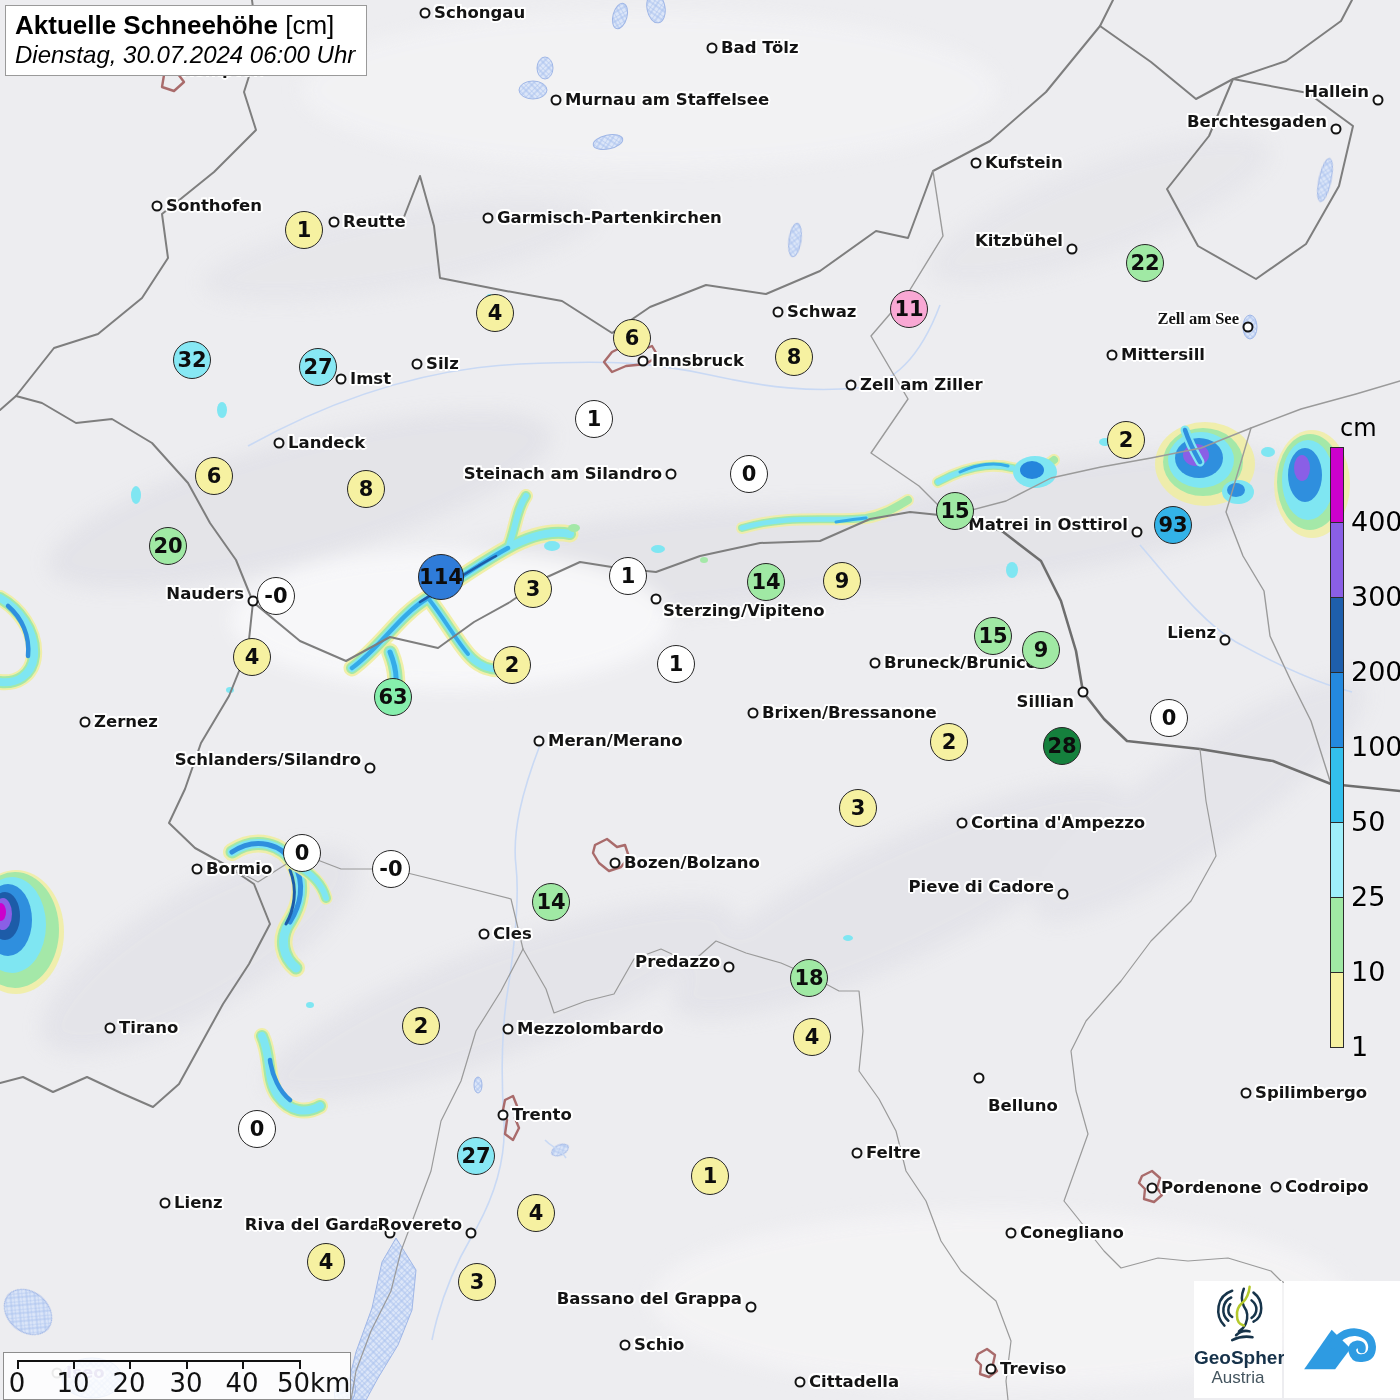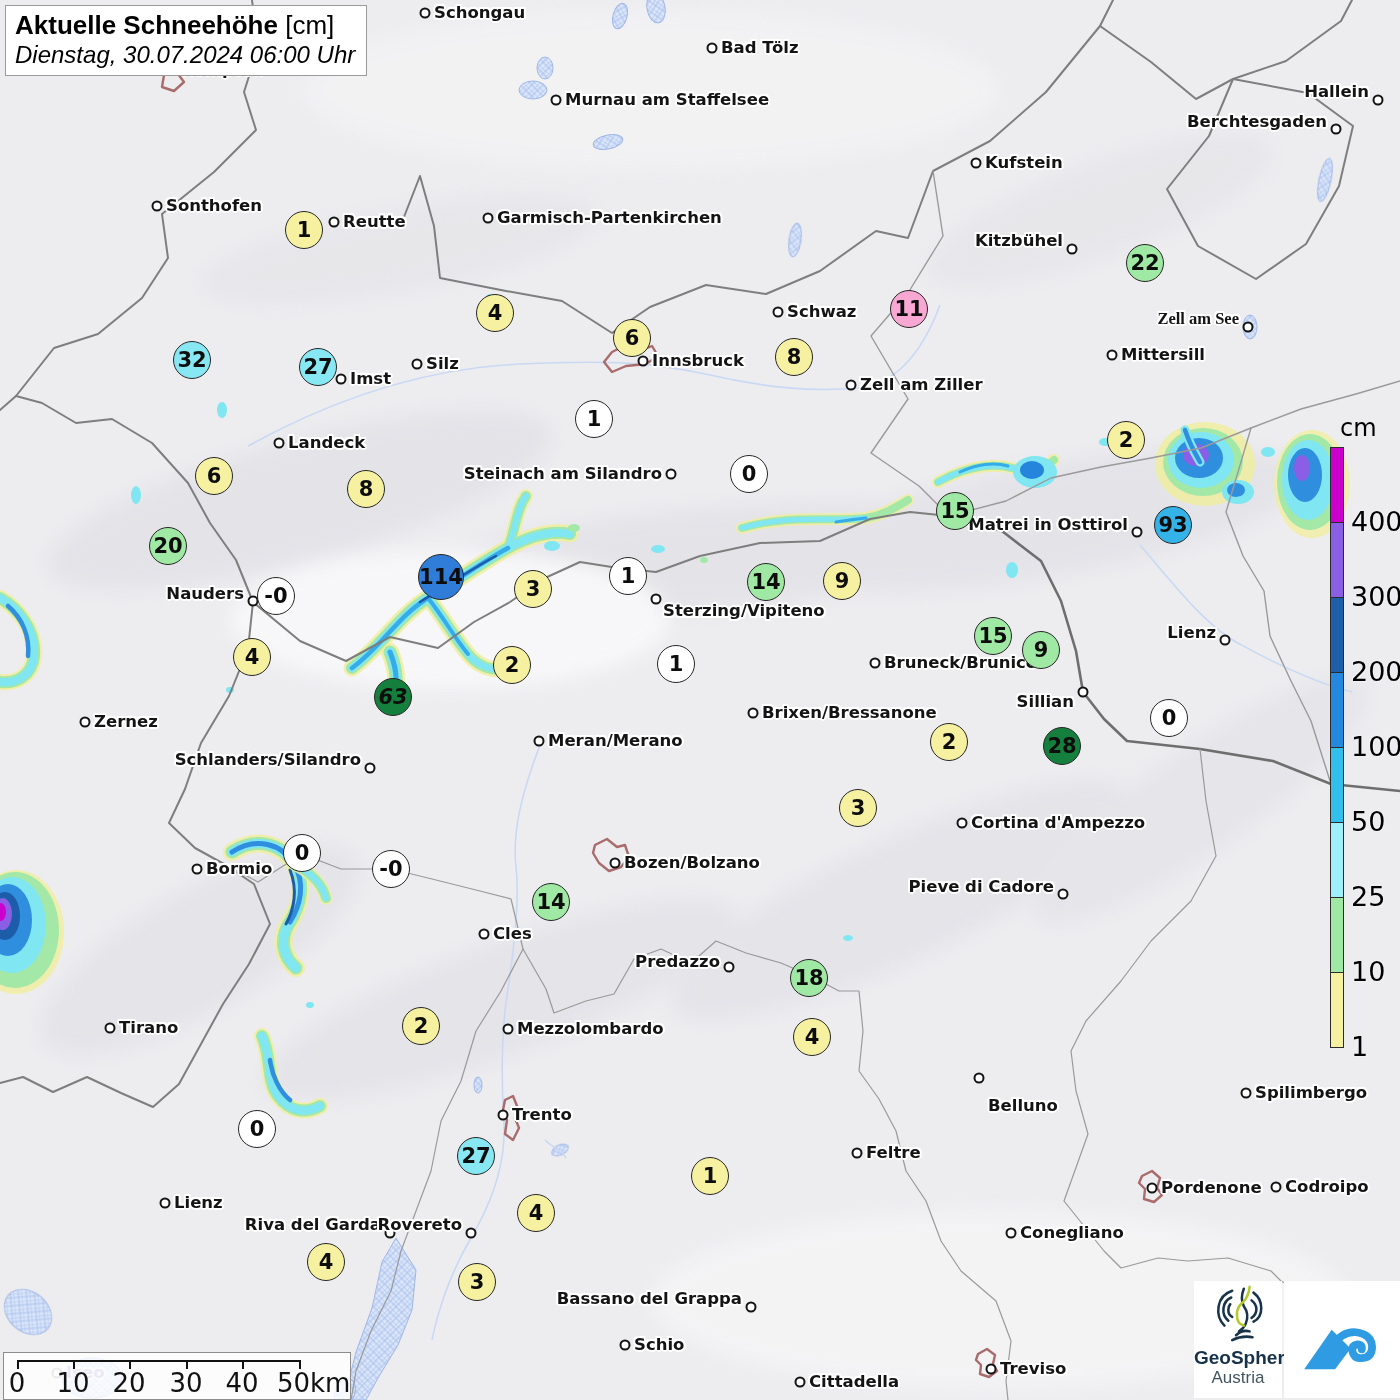--- a/index.html
+++ b/index.html
@@ -379,21 +379,21 @@
       <div class="station" style="width: 38px; height: 38px; left: 533px; top: 589px; background: rgb(246, 241, 161);">3</div>
       <div class="station" style="width: 38px; height: 38px; left: 628px; top: 576px; background: rgb(255, 255, 255);">1</div>
       <div class="station" style="width: 38px; height: 38px; left: 766px; top: 582px; background: rgb(160, 233, 164);">14</div>
       <div class="station" style="width: 38px; height: 38px; left: 842px; top: 581px; background: rgb(246, 241, 161);">9</div>
       <div class="station" style="width: 38px; height: 38px; left: 276px; top: 596px; background: rgb(255, 255, 255);">-0</div>
       <div class="station" style="width: 38px; height: 38px; left: 252px; top: 657px; background: rgb(246, 241, 161);">4</div>
       <div class="station" style="width: 38px; height: 38px; left: 993px; top: 636px; background: rgb(160, 233, 164);">15</div>
       <div class="station" style="width: 38px; height: 38px; left: 1041px; top: 650px; background: rgb(160, 233, 164);">9</div>
       <div class="station" style="width: 38px; height: 38px; left: 512px; top: 665px; background: rgb(246, 241, 161);">2</div>
       <div class="station" style="width: 38px; height: 38px; left: 676px; top: 664px; background: rgb(255, 255, 255);">1</div>
-      <div class="station" style="width: 38px; height: 38px; left: 393px; top: 697px; background: #15803d; font-style: italic;">63</div>
+      <div class="station" style="width: 38px; height: 38px; left: 393px; top: 697px; background: #86efac;">63</div>
       <div class="station" style="width: 38px; height: 38px; left: 1169px; top: 718px; background: rgb(255, 255, 255);">0</div>
       <div class="station" style="width: 38px; height: 38px; left: 949px; top: 742px; background: rgb(246, 241, 161);">2</div>
       <div class="station" style="width: 38px; height: 38px; left: 1062px; top: 746px; background: #15803d;">28</div>
       <div class="station" style="width: 38px; height: 38px; left: 858px; top: 808px; background: rgb(246, 241, 161);">3</div>
       <div class="station" style="width: 38px; height: 38px; left: 302px; top: 853px; background: rgb(255, 255, 255);">0</div>
       <div class="station" style="width: 38px; height: 38px; left: 391px; top: 869px; background: rgb(255, 255, 255);">-0</div>
       <div class="station" style="width: 38px; height: 38px; left: 551px; top: 902px; background: rgb(160, 233, 164);">14</div>
       <div class="station" style="width: 38px; height: 38px; left: 809px; top: 978px; background: rgb(160, 233, 164);">18</div>
       <div class="station" style="width: 38px; height: 38px; left: 421px; top: 1026px; background: rgb(246, 241, 161);">2</div>
       <div class="station" style="width: 38px; height: 38px; left: 812px; top: 1037px; background: rgb(246, 241, 161);">4</div>

